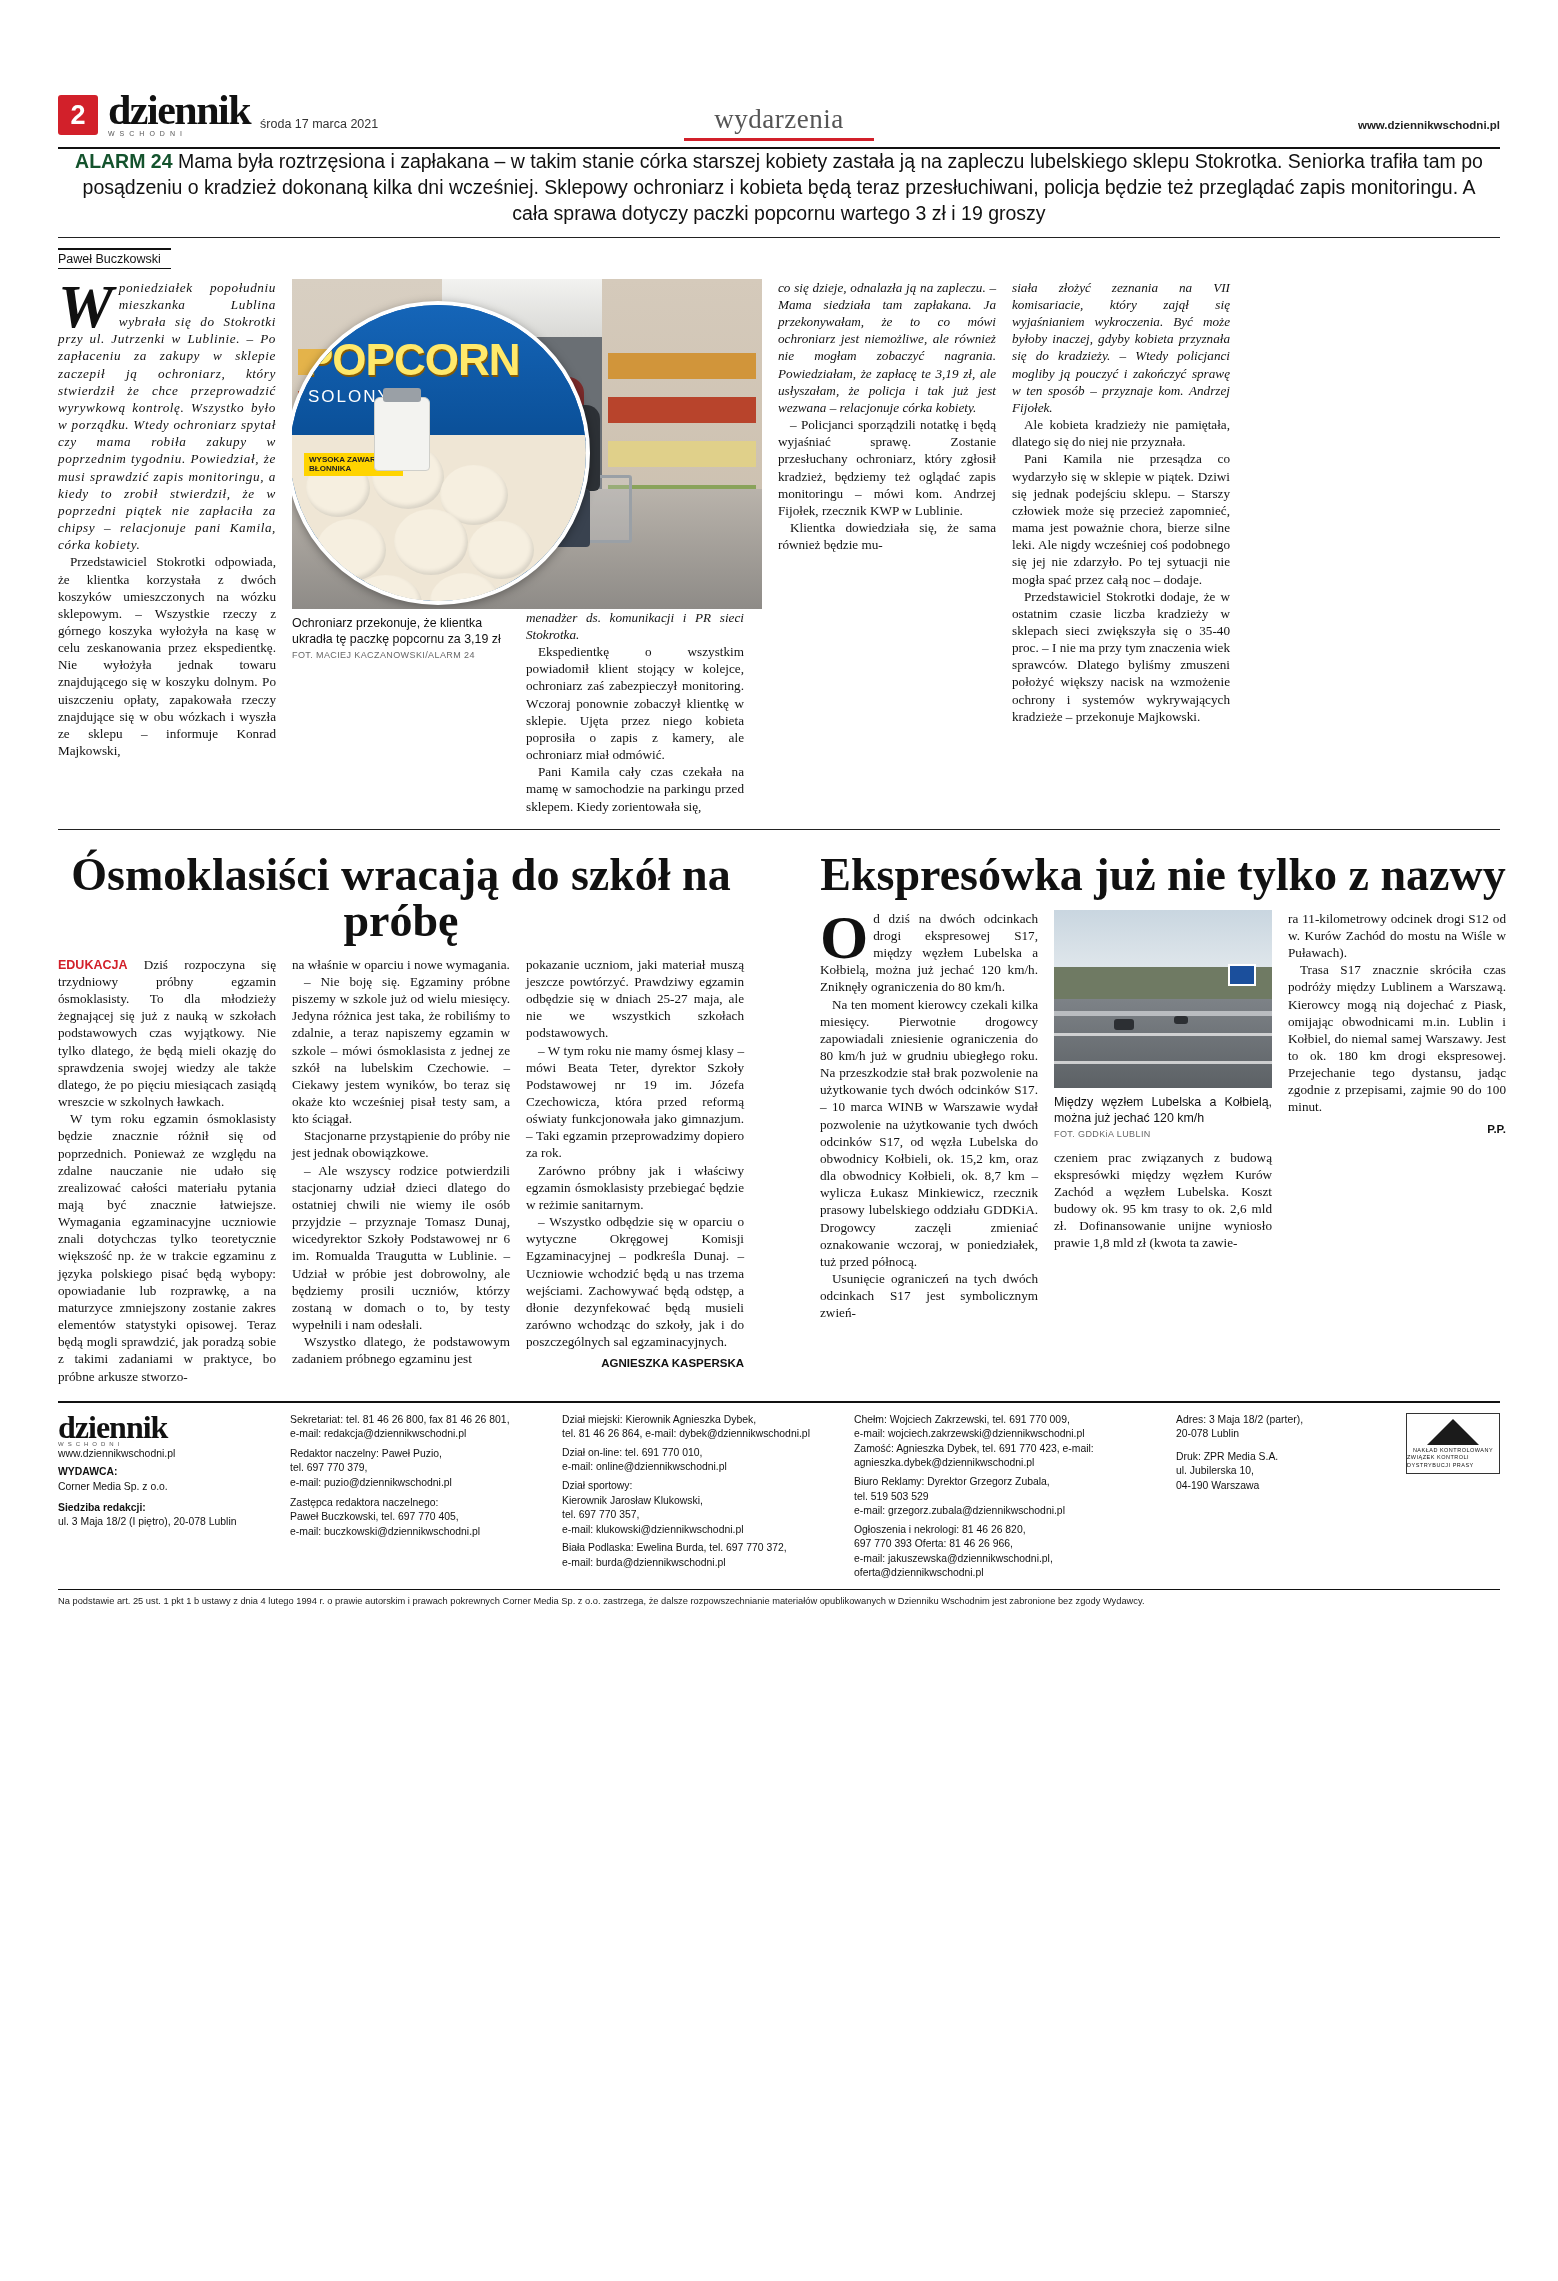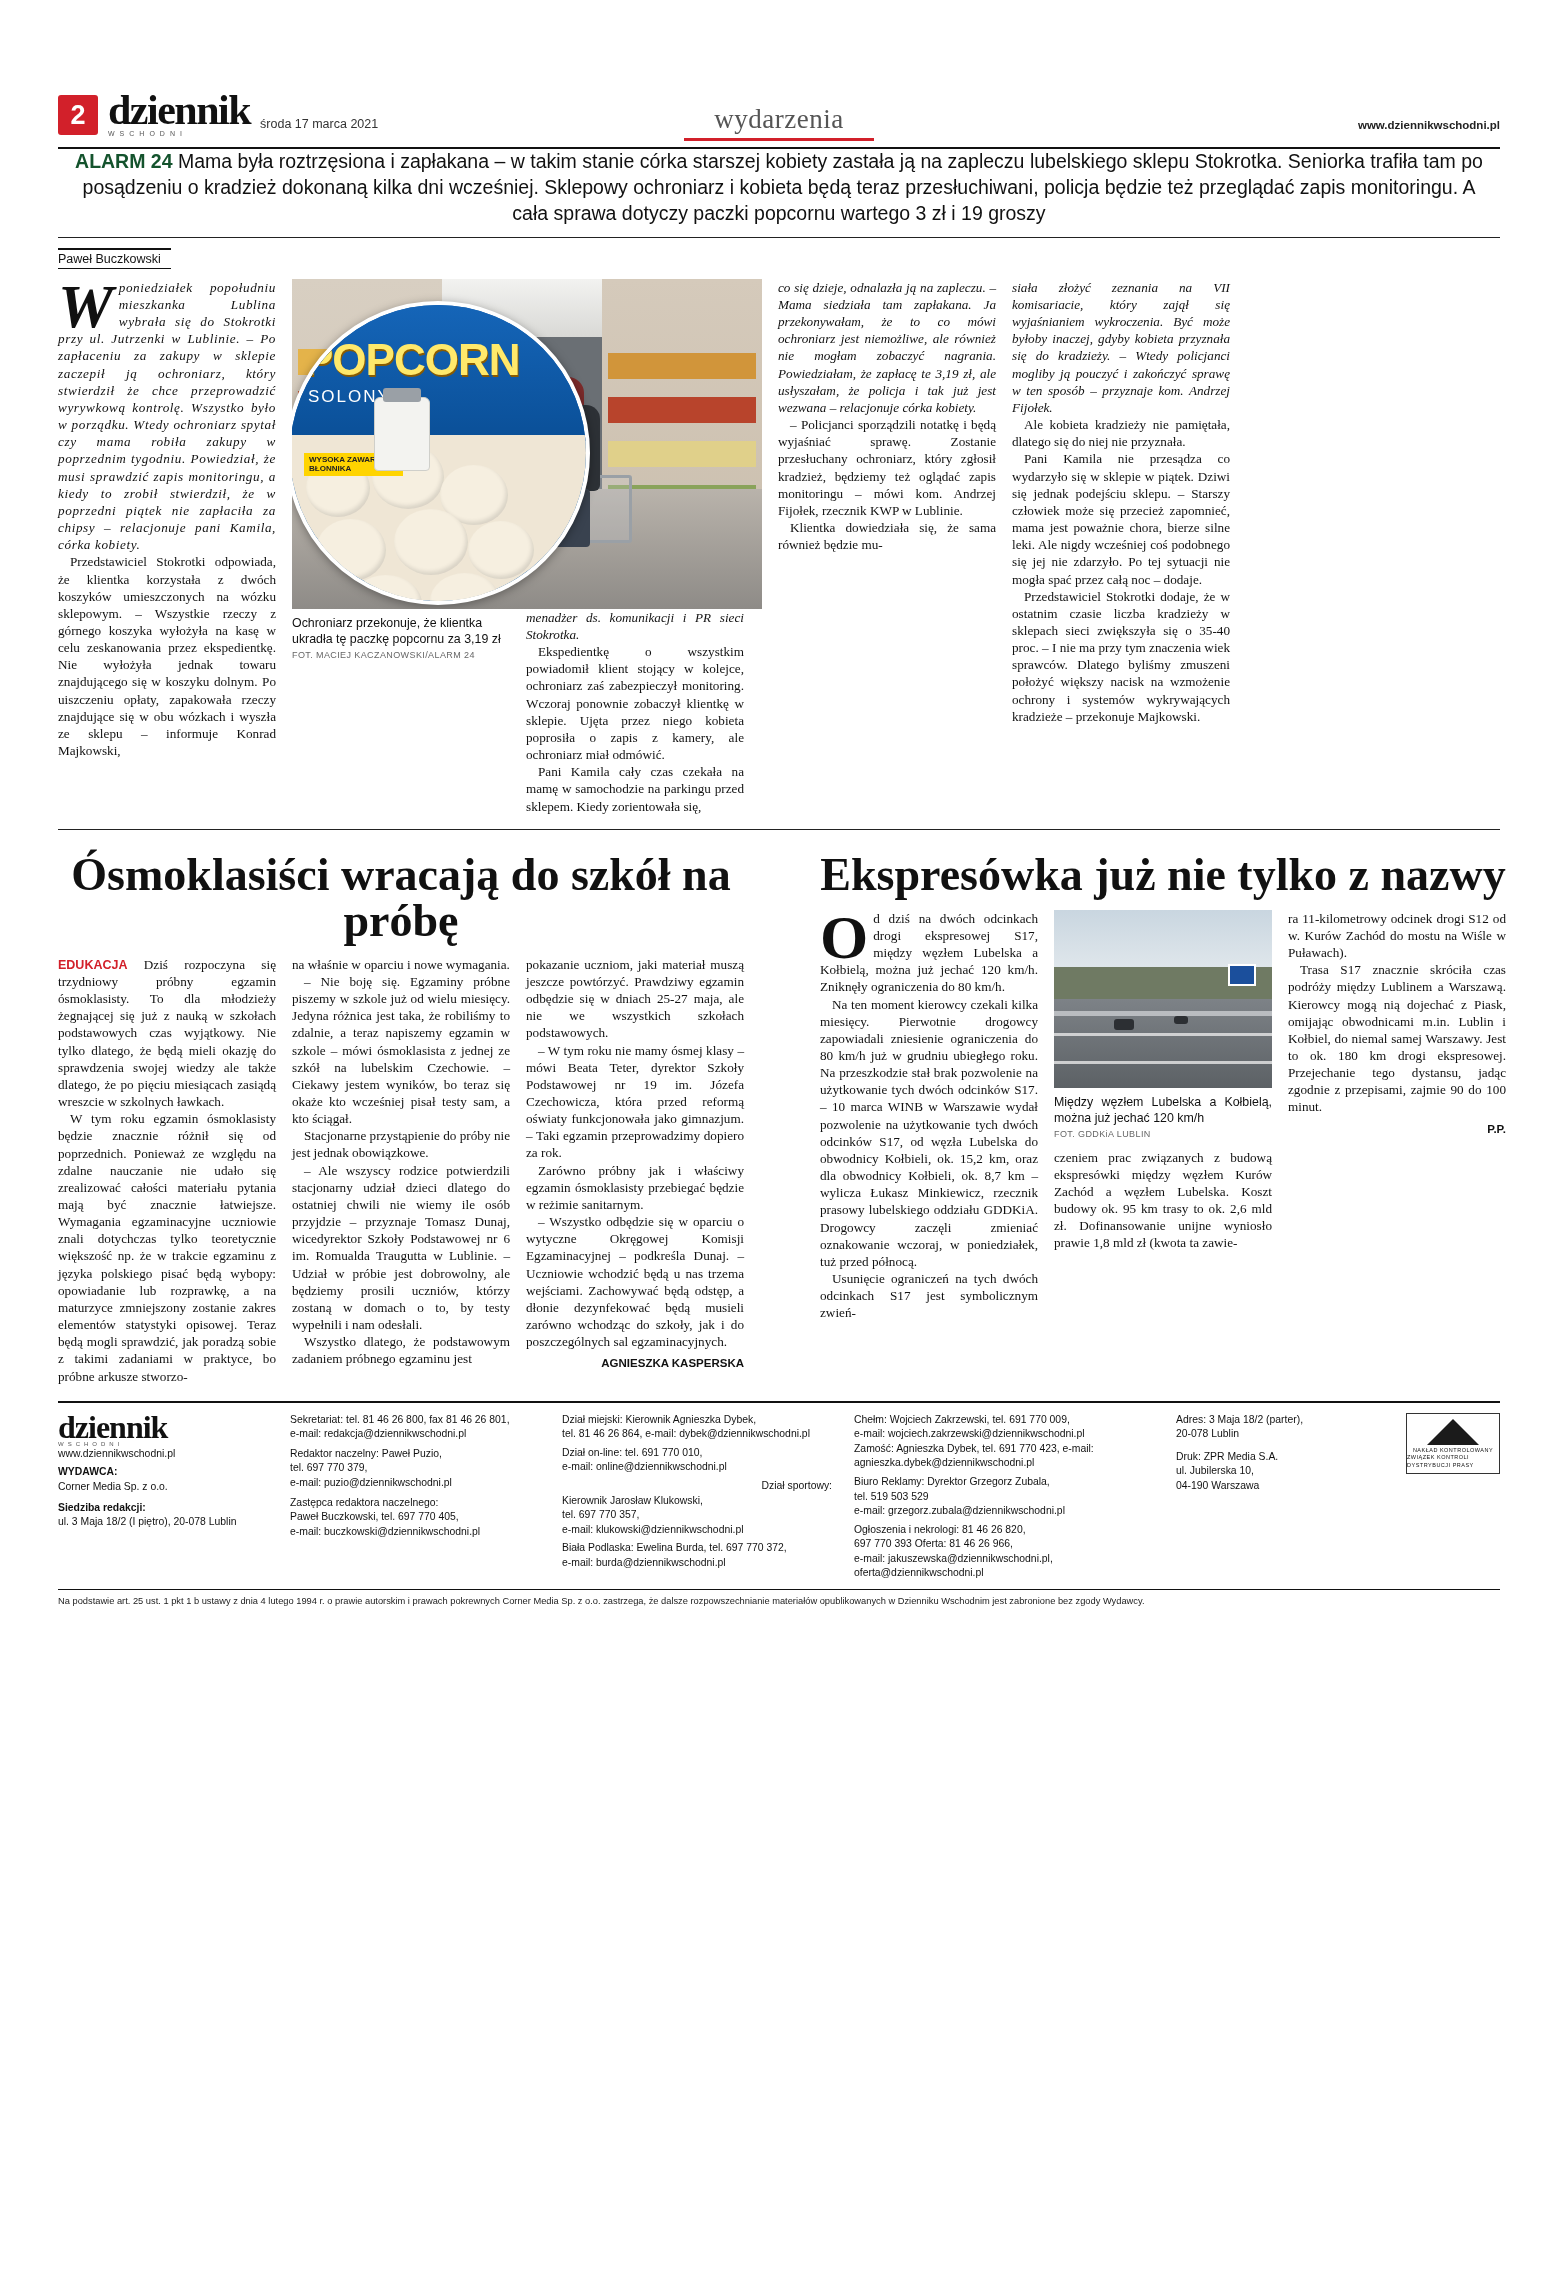--- a/index.html
+++ b/index.html
@@ -310,21 +310,21 @@
       <div style="margin-top:5px;">Zastępca redaktora naczelnego:</div>
       <div>Paweł Buczkowski, tel. 697 770 405,</div>
       <div>e-mail: buczkowski@dziennikwschodni.pl</div>
     </div>
 
     <div class="blk" style="width:270px;">
       <div>Dział miejski: Kierownik Agnieszka Dybek,</div>
       <div>tel. 81 46 26 864, e-mail: dybek@dziennikwschodni.pl</div>
       <div style="margin-top:4px;">Dział on-line: tel. 691 770 010,</div>
       <div>e-mail: online@dziennikwschodni.pl</div>
-      <div style="margin-top:4px;text-align:right;">Dział sportowy:</div>
+      <div style="margin-top:4px;">Dział sportowy:</div>
       <div>Kierownik Jarosław Klukowski,</div>
       <div>tel. 697 770 357,</div>
       <div>e-mail: klukowski@dziennikwschodni.pl</div>
       <div style="margin-top:4px;">Biała Podlaska: Ewelina Burda, tel. 697 770 372,</div>
       <div>e-mail: burda@dziennikwschodni.pl</div>
     </div>
 
     <div class="blk" style="width:300px;">
       <div>Chełm: Wojciech Zakrzewski, tel. 691 770 009,</div>
       <div>e-mail: wojciech.zakrzewski@dziennikwschodni.pl</div>

